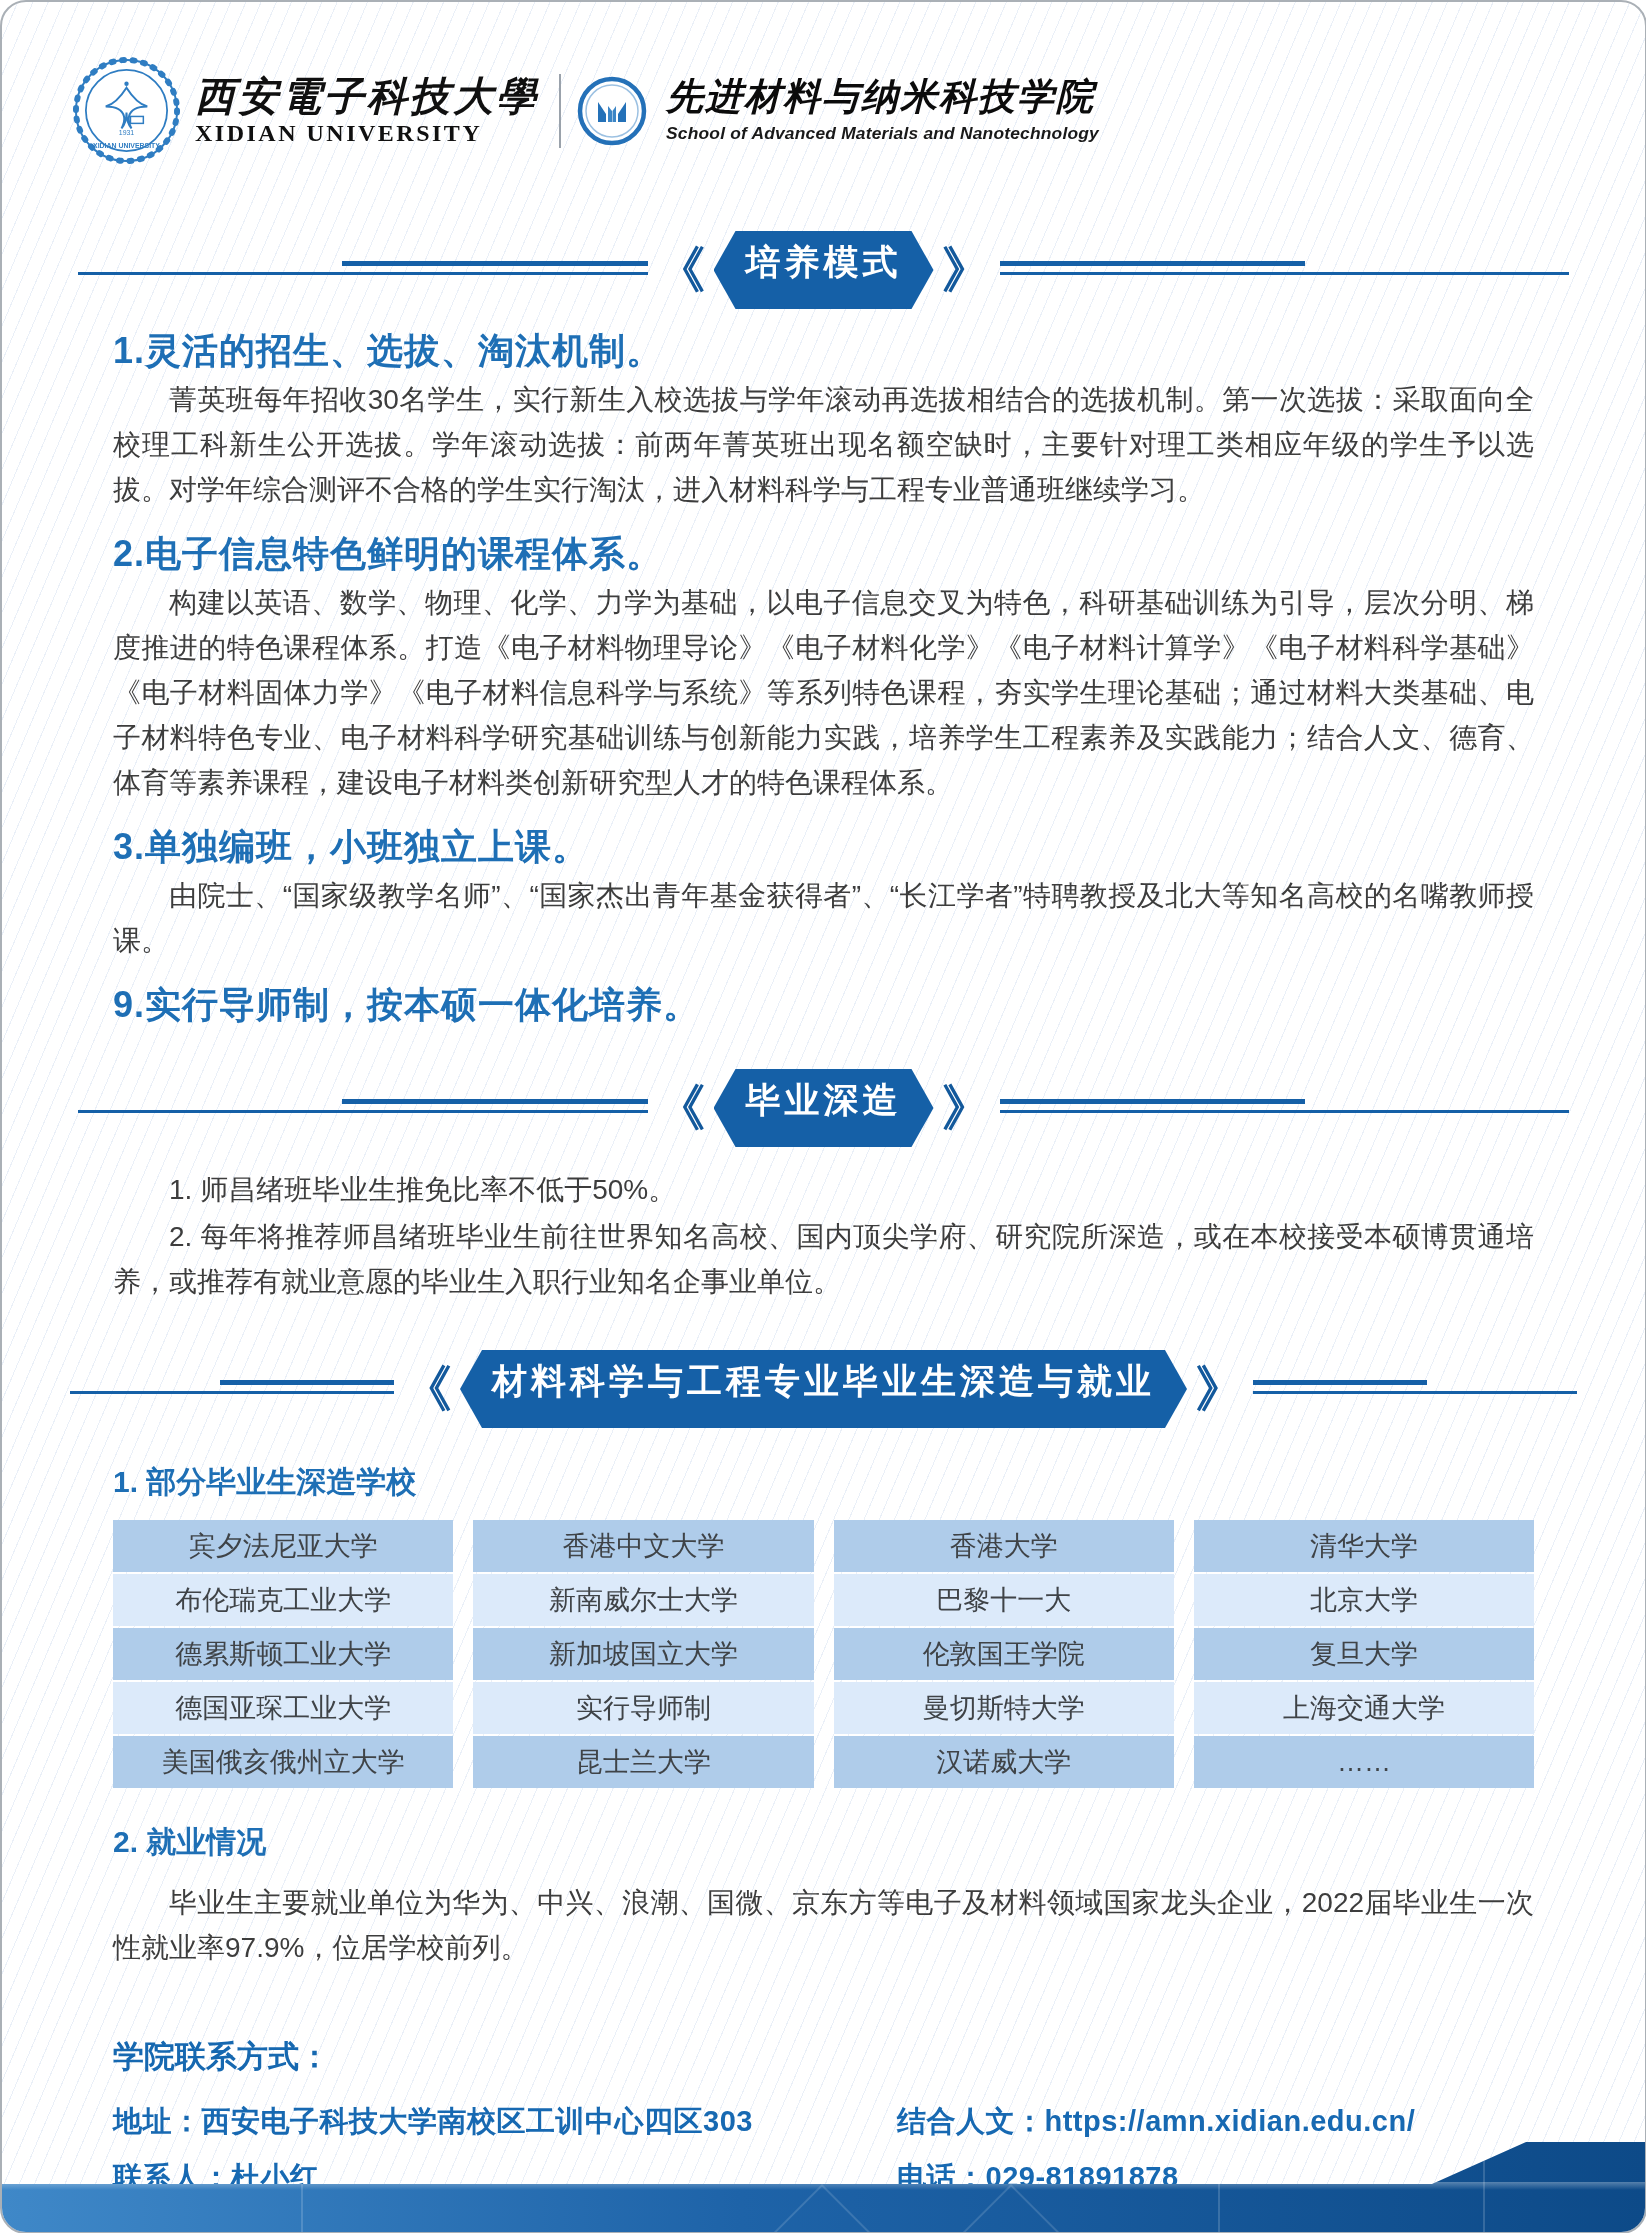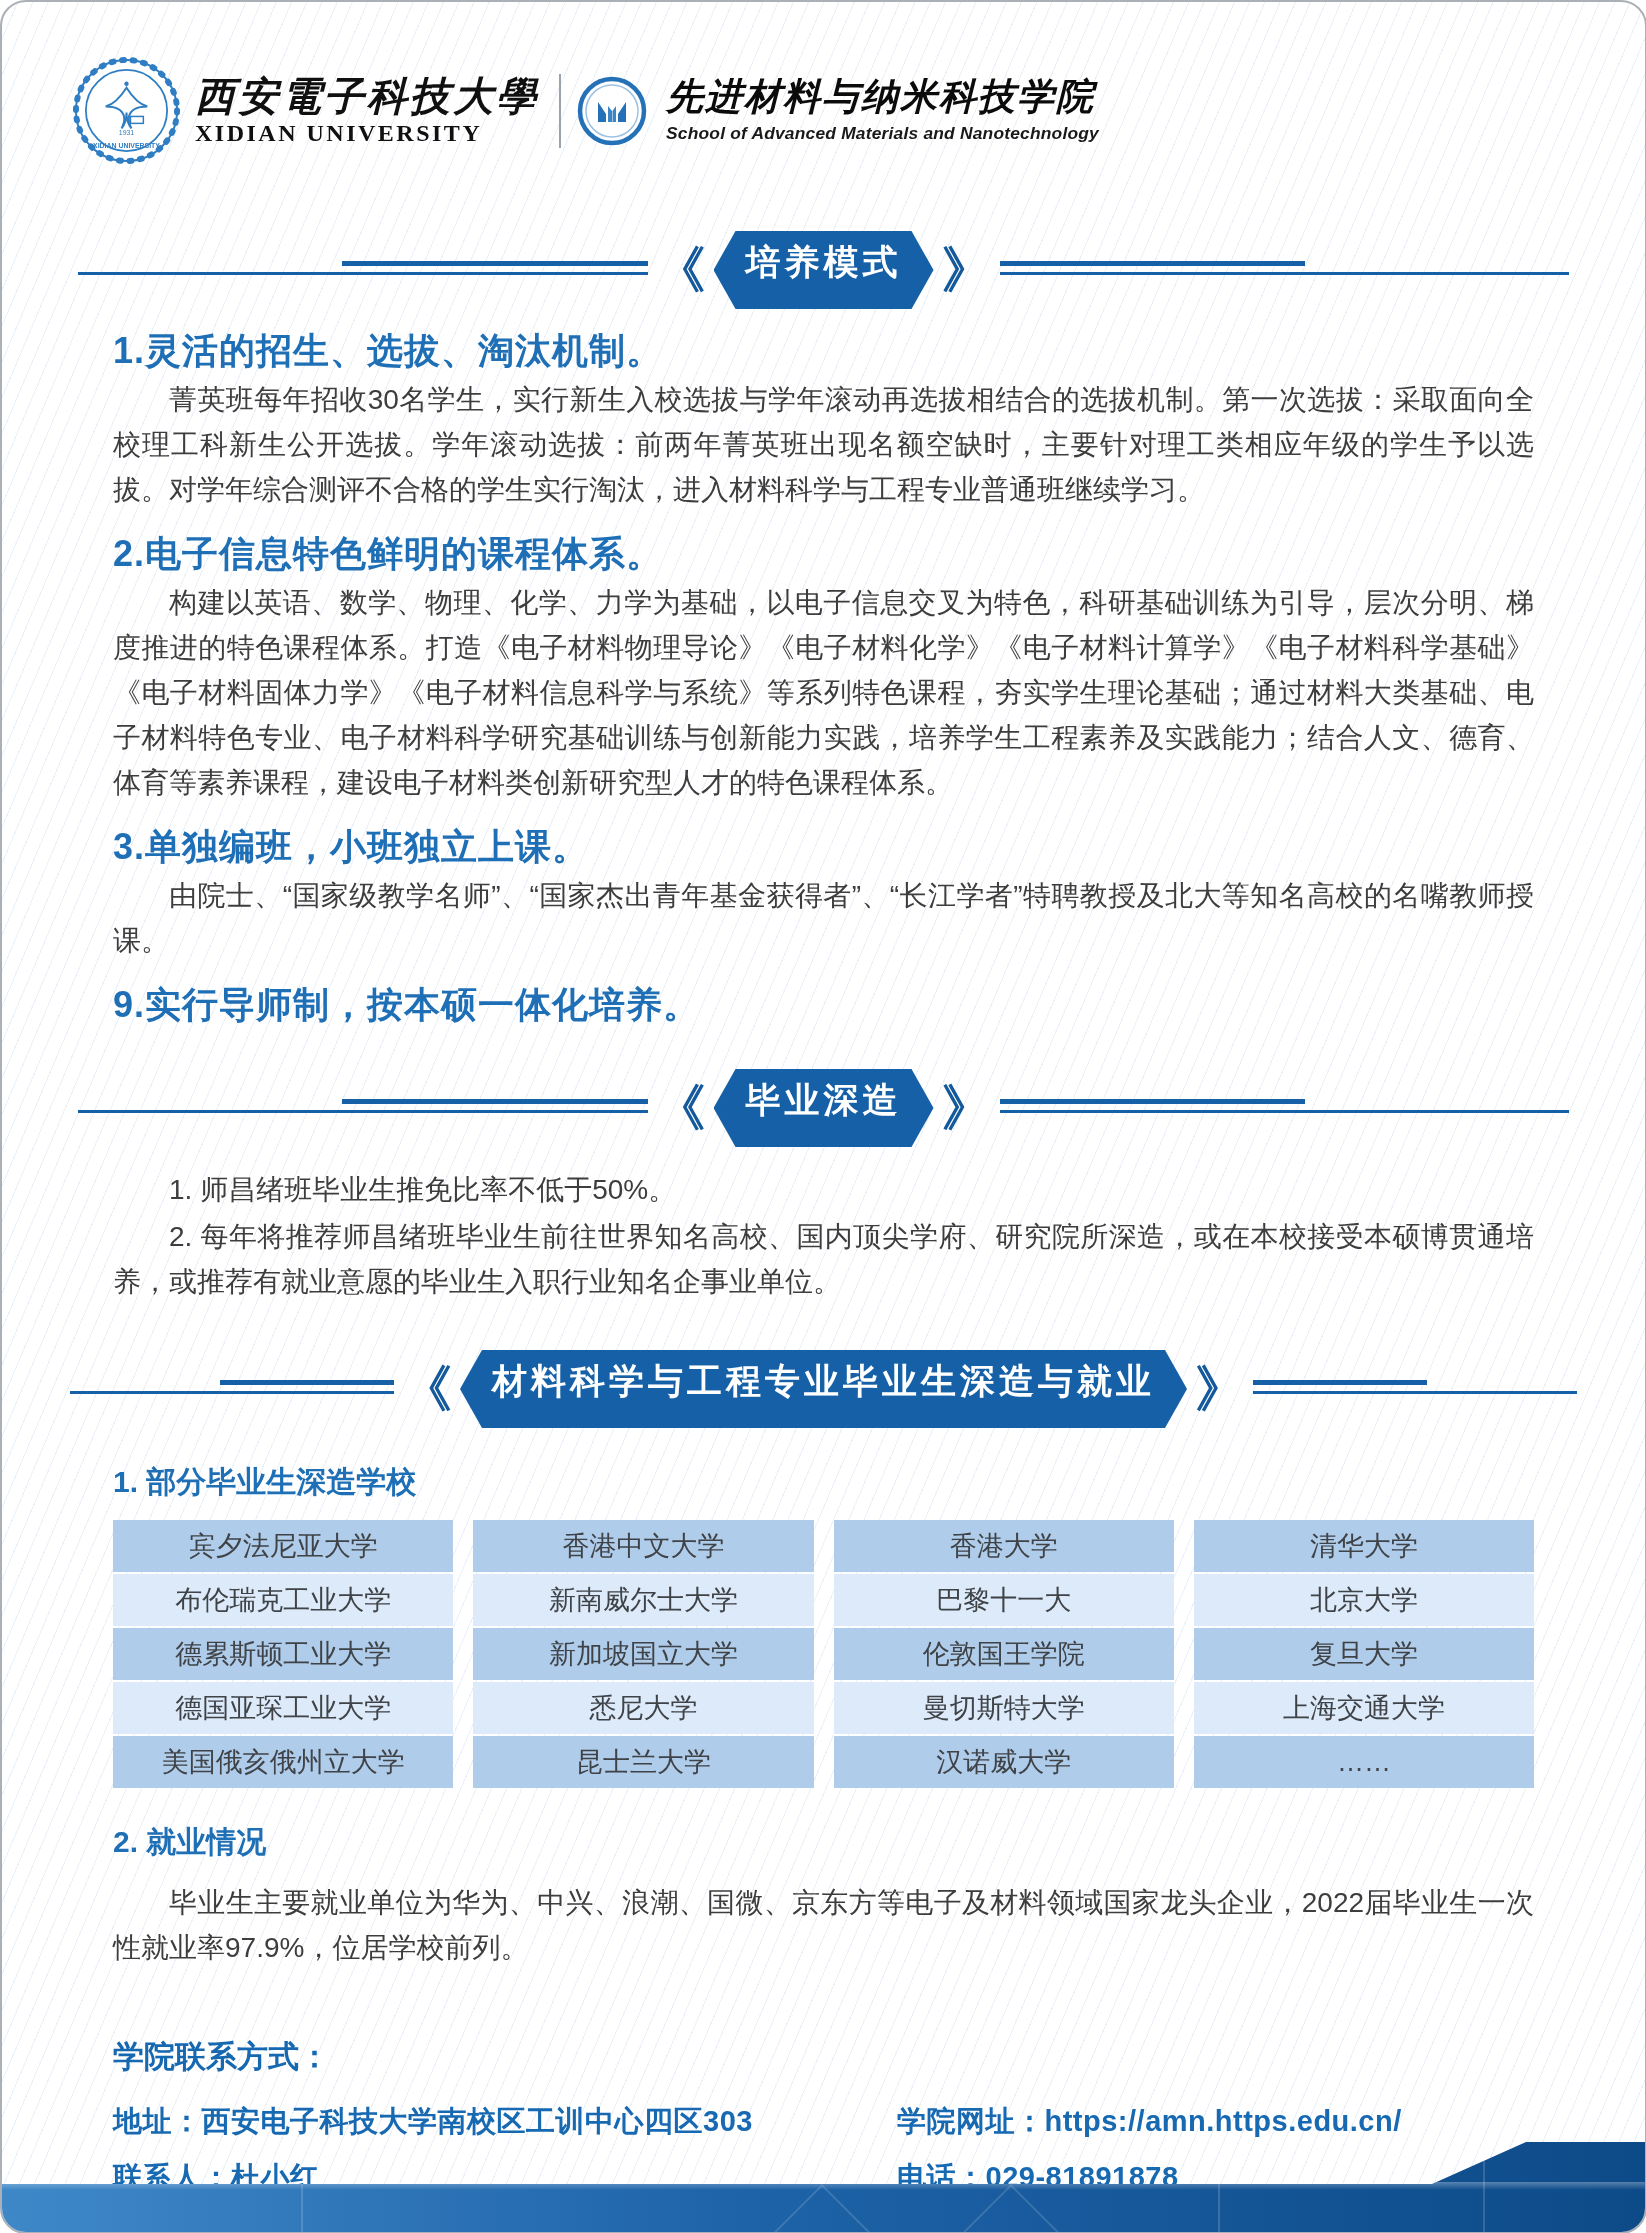--- a/index.html
+++ b/index.html
@@ -185,40 +185,40 @@
         <div class="cell">北京大学</div>
       </div>
       <div class="trow dark">
         <div class="cell">德累斯顿工业大学</div>
         <div class="cell">新加坡国立大学</div>
         <div class="cell">伦敦国王学院</div>
         <div class="cell">复旦大学</div>
       </div>
       <div class="trow light">
         <div class="cell">德国亚琛工业大学</div>
-        <div class="cell">悉尼大学</div>
+        <div class="cell">实行导师制</div>
         <div class="cell">曼切斯特大学</div>
         <div class="cell">上海交通大学</div>
       </div>
       <div class="trow dark">
         <div class="cell">美国俄亥俄州立大学</div>
         <div class="cell">昆士兰大学</div>
         <div class="cell">汉诺威大学</div>
         <div class="cell">……</div>
       </div>
     </div>
 
     <h3 class="sub-h">2. 就业情况</h3>
     <p class="body-p">毕业生主要就业单位为华为、中兴、浪潮、国微、京东方等电子及材料领域国家龙头企业，2022届毕业生一次性就业率97.9%，位居学校前列。</p>
 
     <div class="contact">
       <div class="contact-title">学院联系方式：</div>
       <div class="contact-grid">
         <div class="contact-item">地址：西安电子科技大学南校区工训中心四区303</div>
-        <div class="contact-item">学院网址：https://amn.https.edu.cn/</div>
+        <div class="contact-item">结合人文：https://amn.xidian.edu.cn/</div>
         <div class="contact-item">联系人：杜小红</div>
         <div class="contact-item">电话：029-81891878</div>
       </div>
     </div>
   </div>
 
   <div class="footer">
     <div class="sheen"></div>
     <i class="fv" style="left:299px"></i>
     <i class="fv" style="left:1216px"></i>

